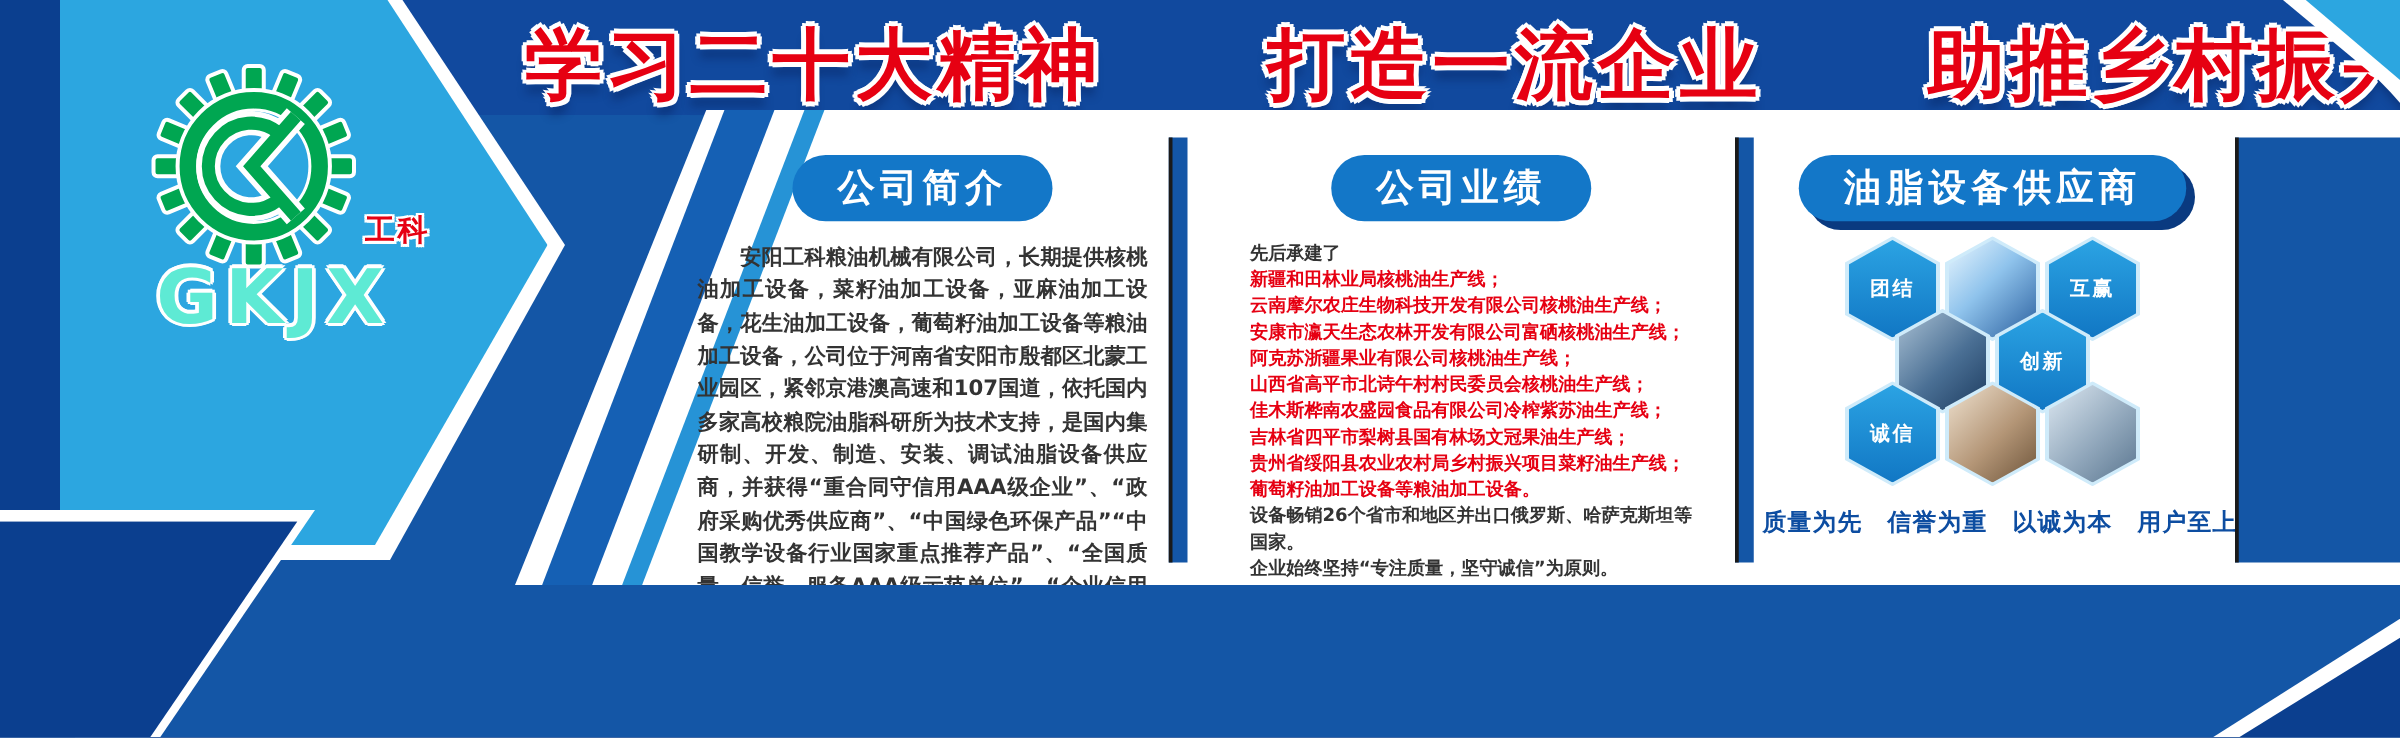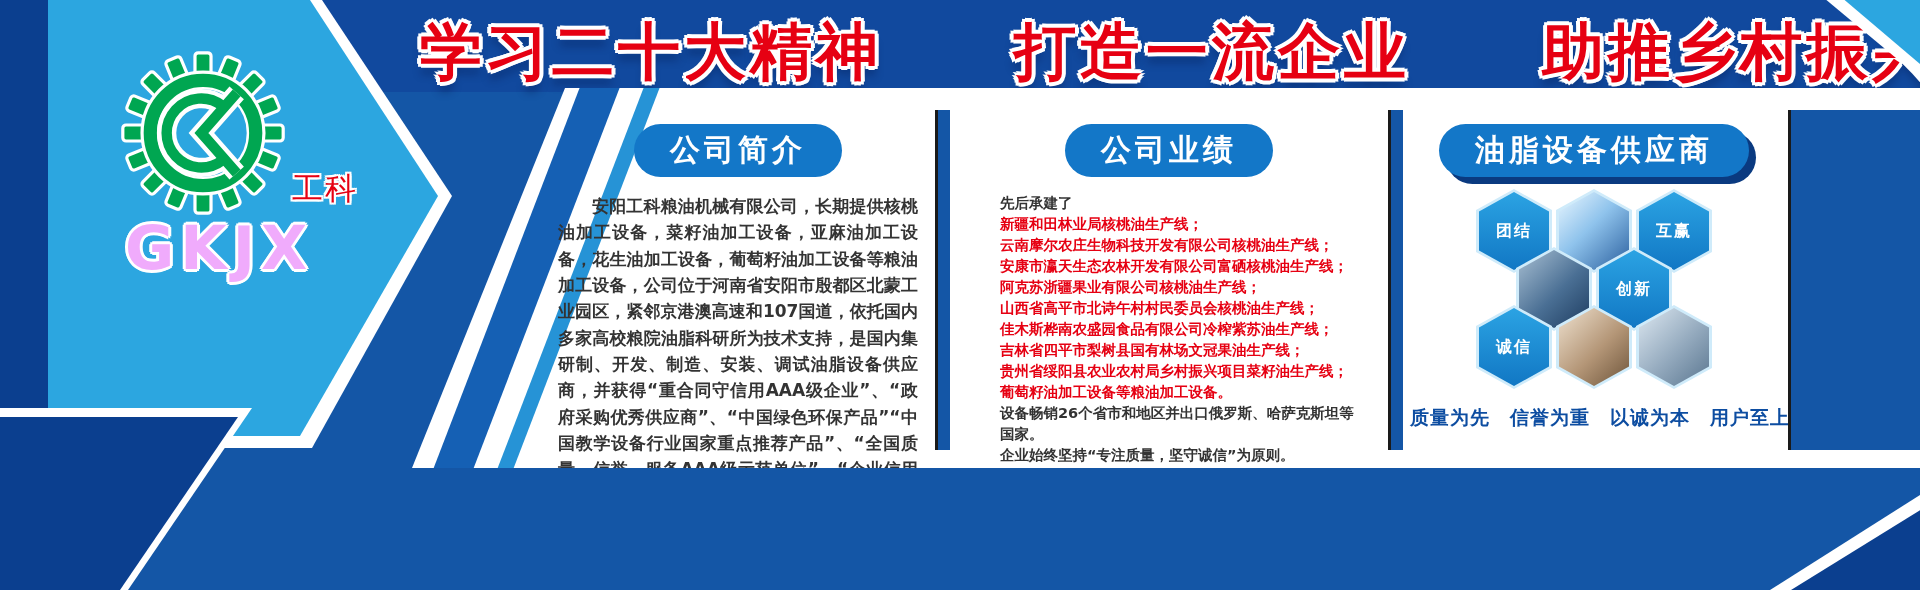--- a/index.html
+++ b/index.html
@@ -14,25 +14,25 @@
       3px 3px 0 #fff,-3px 3px 0 #fff,3px -3px 0 #fff,-3px -3px 0 #fff,
       0 10px 8px rgba(0,20,70,.4);}
 
   
   .navy-strip{position:absolute;left:0;top:0;width:60px;height:590px;background:#0B3F8F;}
   .logo-shape-edge{position:absolute;left:48px;top:0;width:420px;height:448px;background:#fff;
     clip-path:polygon(0 0,274px 0,404px 196px,264px 448px,0 448px);}
   .logo-shape{position:absolute;left:48px;top:0;width:420px;height:448px;background:#2CA6E0;
     clip-path:polygon(0 0,262px 0,390px 196px,252px 436px,0 436px);}
   .gear{position:absolute;left:118px;top:48px;width:170px;height:170px;}
-  .logo-cn{position:absolute;left:292px;top:168px;font-size:31px;font-weight:400;color:#E60012;
+  .logo-cn{position:absolute;left:292px;top:168px;font-size:24px;font-weight:700;color:#E60012;
     letter-spacing:2px;
     text-shadow:2px 0 0 #fff,-2px 0 0 #fff,0 2px 0 #fff,0 -2px 0 #fff,
       2px 2px 0 #fff,-2px 2px 0 #fff,2px -2px 0 #fff,-2px -2px 0 #fff;}
-  .logo-en{position:absolute;left:125px;top:213px;font-size:60px;font-weight:900;color:#f0abfc;
+  .logo-en{position:absolute;left:125px;top:203px;font-size:60px;font-weight:900;color:#5eead4;
     letter-spacing:6px;
     text-shadow:3px 0 0 #fff,-3px 0 0 #fff,0 3px 0 #fff,0 -3px 0 #fff,
       2px 2px 0 #fff,-2px 2px 0 #fff,2px -2px 0 #fff,-2px -2px 0 #fff;}
 
   
   .bl-white{position:absolute;left:0;top:408px;width:320px;height:182px;background:#fff;
     clip-path:polygon(0 0,252px 0,128px 182px,0 182px);}
   .bl-navy{position:absolute;left:0;top:417px;width:320px;height:173px;background:#0B3F8F;
     clip-path:polygon(0 0,238px 0,120px 173px,0 173px);}
   .tr-white{position:absolute;right:0;top:0;width:130px;height:78px;background:#fff;

